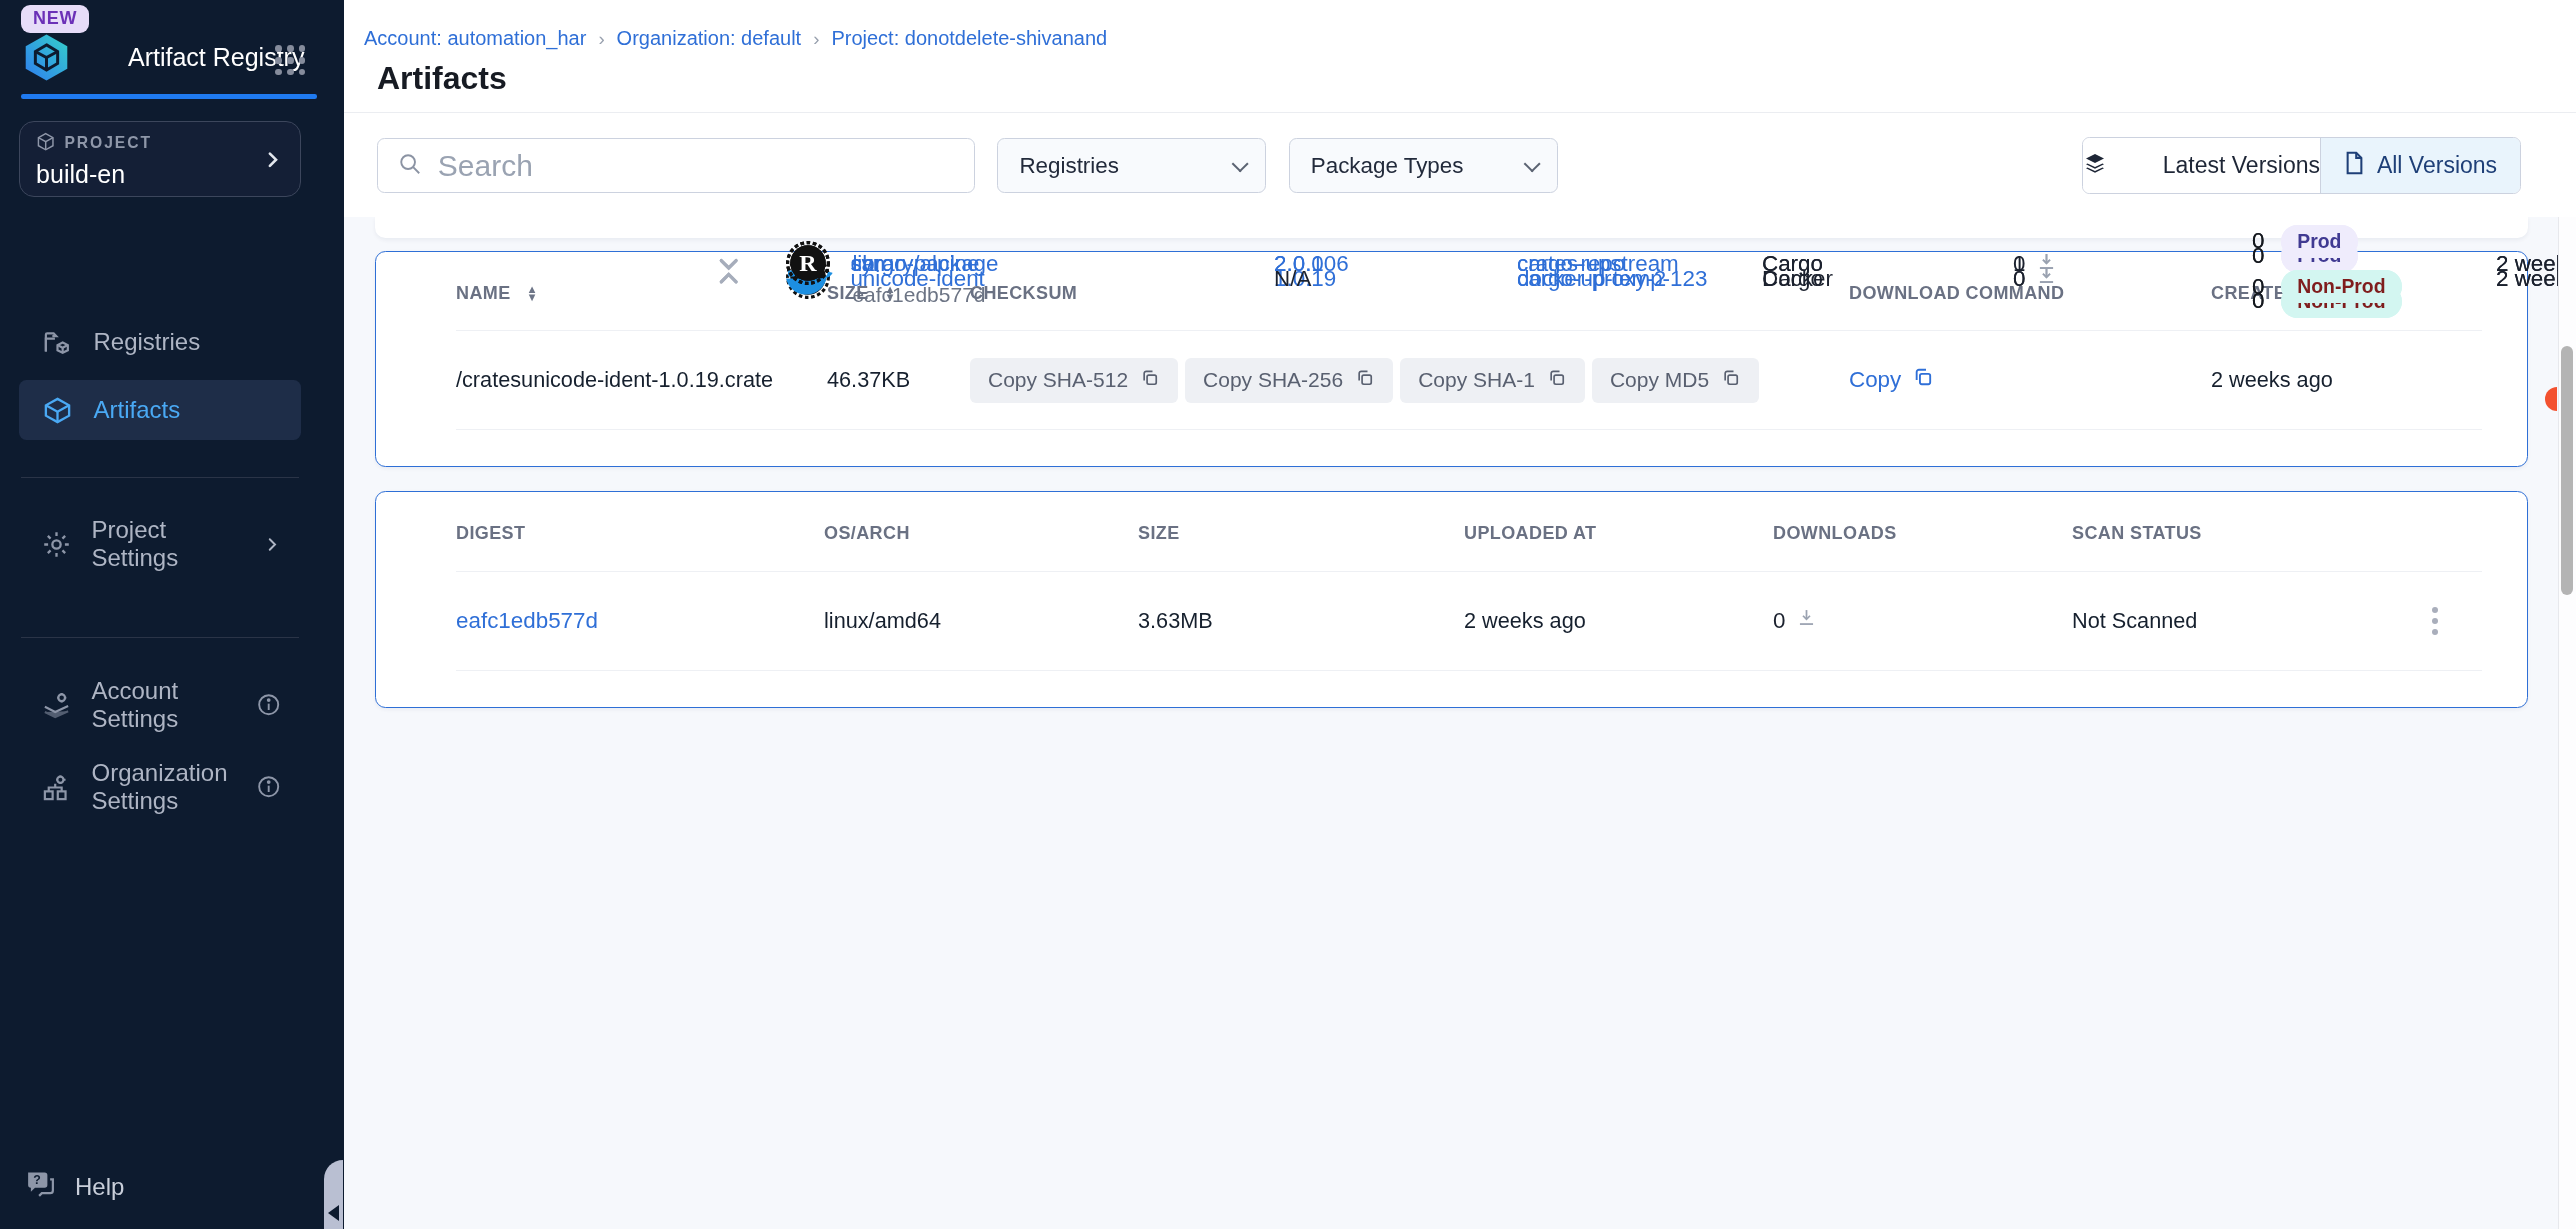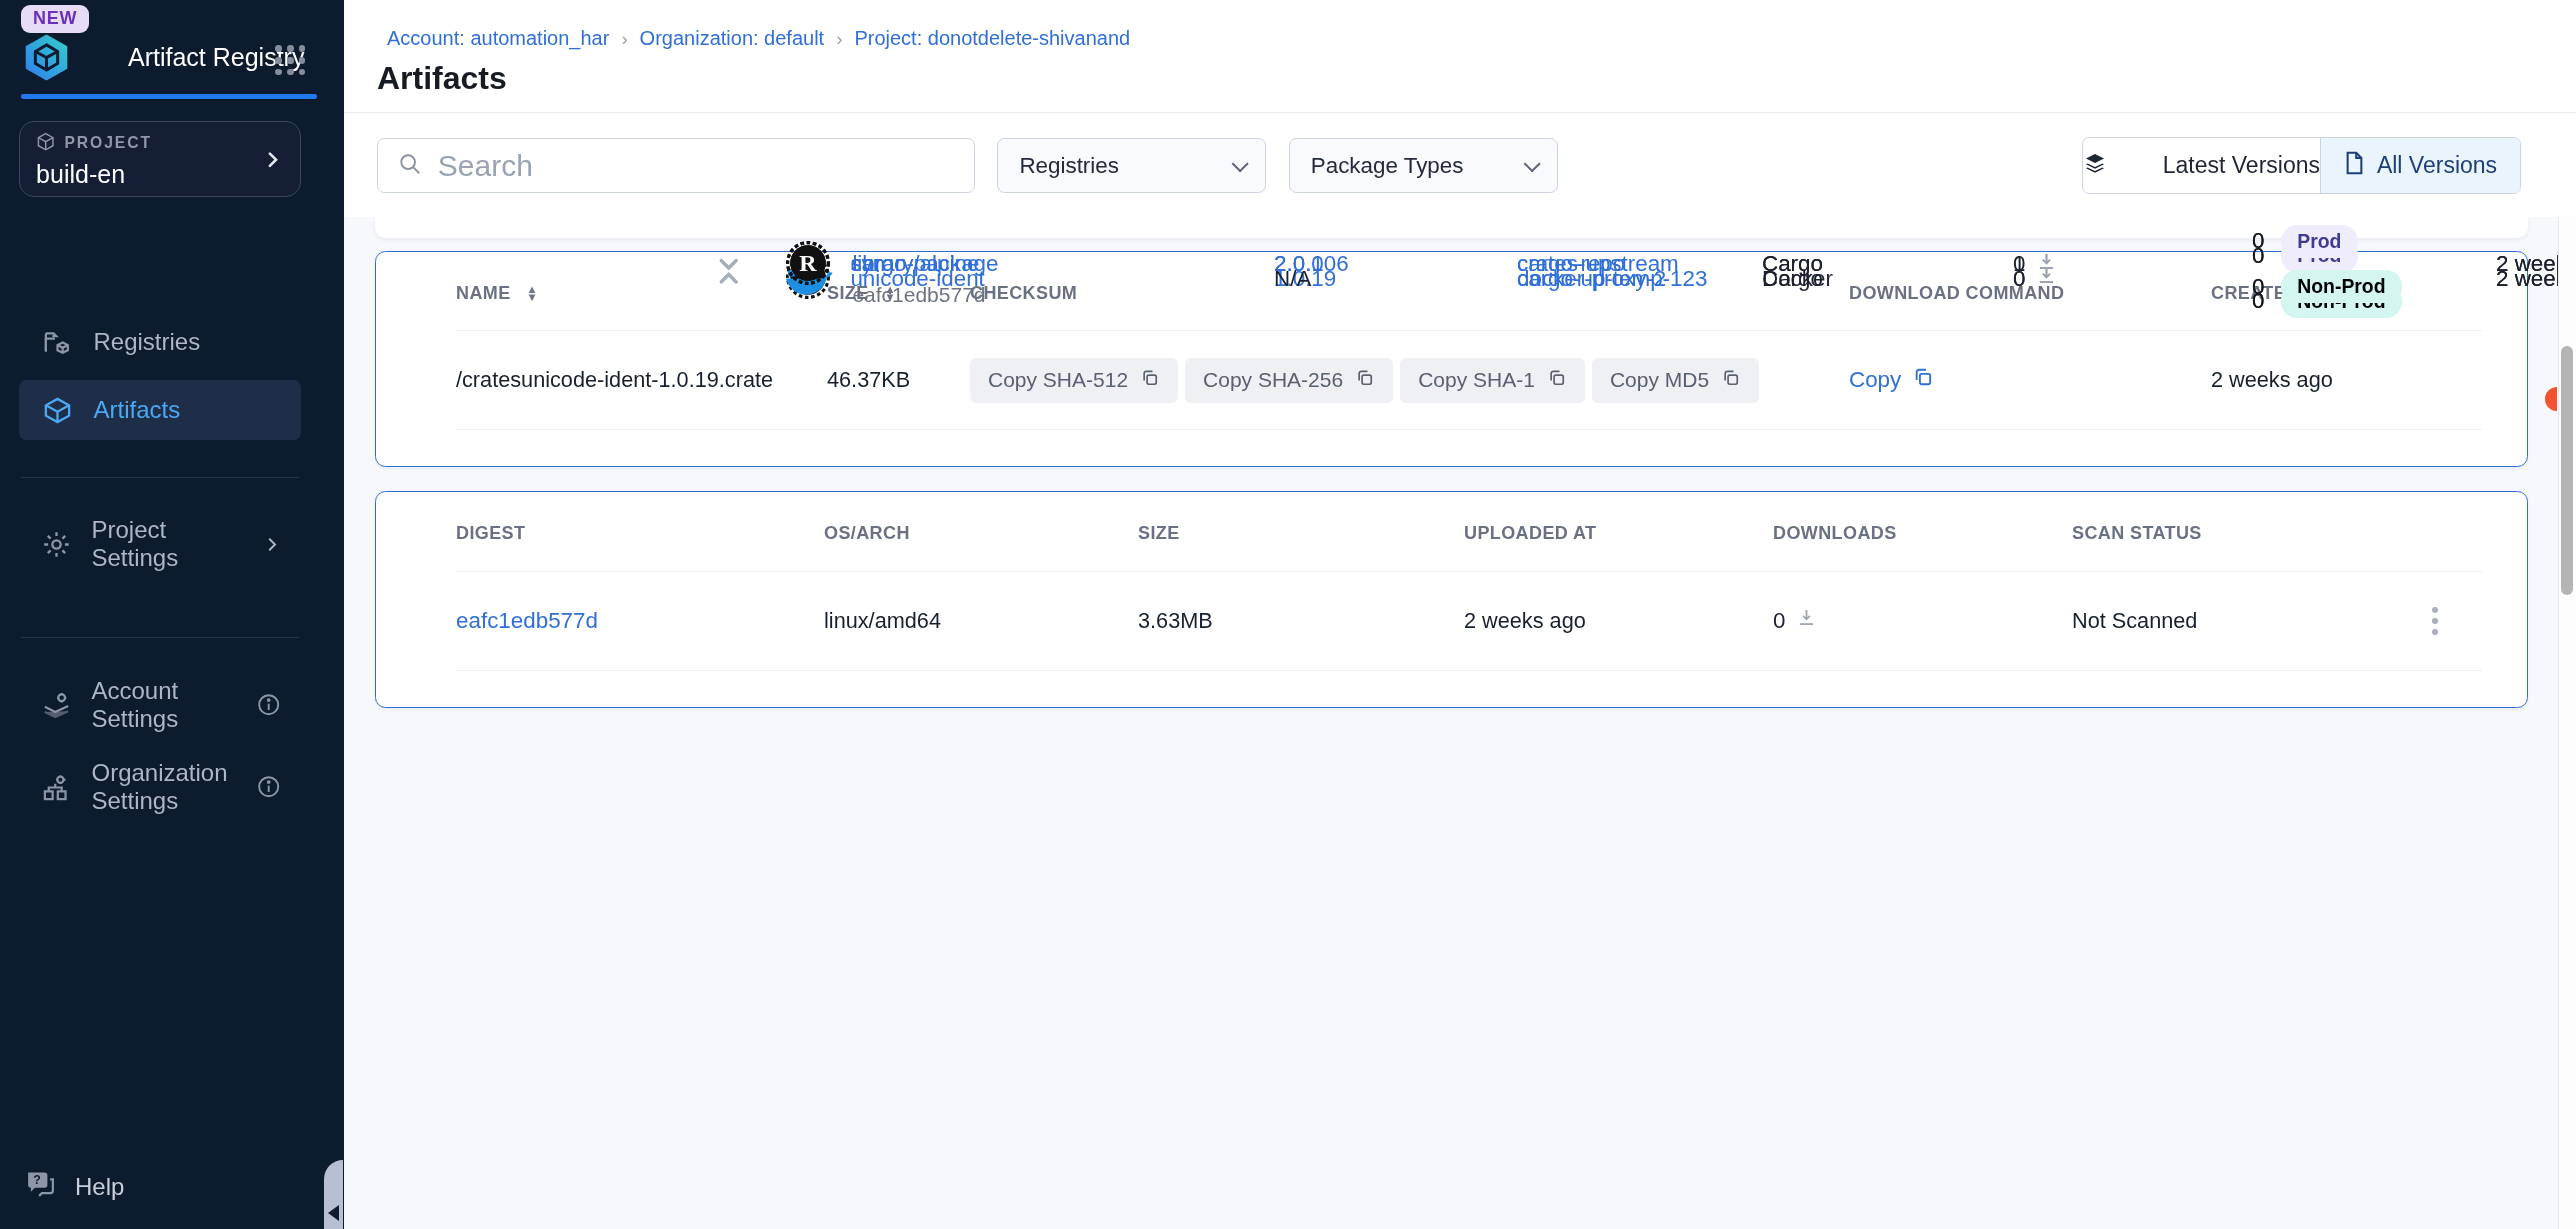--- a/index.html
+++ b/index.html
@@ -23,21 +23,21 @@
   .nav-item.active { background:#1e2d48; color:#4aa9f4; }
   .nav-right { margin-left:auto; margin-right:19.4px; display:flex; align-items:center; }
   .side-div { position:absolute; left:21px; width:278px; height:0.7px; background:#2a3447; }
   .help-item { position:absolute; left:24px; top:1167px; display:flex; align-items:center; gap:18px; font-size:24px; color:#c9cfda; }
   .collapse-handle { position:absolute; left:324px; top:1160px; width:19.4px; height:105px; background:#b9bfd2; border-radius:19.4px 0 0 19.4px; display:flex; align-items:center; justify-content:center; }
   .collapse-tri { width:0; height:0; border-top:8.2px solid transparent; border-bottom:8.2px solid transparent; border-right:11.2px solid #0d1b2f; }
 
   
   .main { position:absolute; left:344px; right:0; top:0; bottom:0; }
   .main-top { position:absolute; top:0; left:0; right:0; height:217px; background:#fff; }
-  .crumbs { position:absolute; top:27px; left:43px; font-size:20px; display:flex; align-items:center; gap:12px; }
+  .crumbs { position:absolute; top:27px; left:20px; font-size:20px; display:flex; align-items:center; gap:12px; }
   .crumb { color:#2f6fd7; cursor:pointer; }
   .crumb-sep { color:#98a0ae; font-size:18.7px; }
   .page-title { position:absolute; top:60px; left:33px; font-size:32px; font-weight:700; color:#171b23; }
   .title-div { position:absolute; top:112px; left:0; right:0; height:0.7px; background:#ebedf1; }
   .filter-bar { position:absolute; top:114px; left:0; right:0; height:103px; display:flex; align-items:center; padding:0 55px 0 33px; background:#fff; }
   .search-box { width:598px; height:55px; border:1.5px solid #ccd2df; border-radius:7.5px; background:#fff; display:flex; align-items:center; gap:15px; padding:0 19.4px; }
   .search-box input { border:none; outline:none; font-size:30px; color:#1c2333; width:100%; font-family:inherit; background:transparent; }
   .search-box input::placeholder { color:#9aa3b2; }
   .dropdown { width:269px; height:55px; margin-left:22.4px; border:1.5px solid #ccd2df; border-radius:7.5px; background:#f8fafd; display:flex; align-items:center; justify-content:space-between; padding:0 21px; font-size:22.4px; color:#222a3b; cursor:pointer; }
   .chev-down { width:12px; height:12px; border-right:2.2px solid #5b6372; border-bottom:2.2px solid #5b6372; transform:rotate(45deg) translateY(-3px); }
@@ -61,21 +61,21 @@
   .name-cell { display:flex; align-items:center; gap:19.4px; padding-left:15px; }
   .name-lines { display:flex; flex-direction:column; gap:6px; }
   .blue-link { color:#2f6fd7; font-size:22.4px; cursor:pointer; text-decoration:none; }
   .sub-text { color:#6c7484; font-size:21px; }
   .plain { color:#1b212e; font-size:22.4px; }
   .dl-cell { display:flex; align-items:center; gap:10.5px; font-size:22.4px; color:#1b212e; }
   .deploy-cell { display:flex; flex-direction:column; gap:12px; }
   .badge-line { display:flex; align-items:center; gap:16.4px; font-size:22.4px; color:#15191f; }
   .badge { font-size:19.4px; font-weight:700; padding:5.2px 16.4px; border-radius:18px; }
   .badge.prod { background:#efecfc; color:#403a92; }
-  .badge.nonprod { background:#d3f6f1; color:#000000; }
+  .badge.nonprod { background:#d3f6f1; color:#7f1d1d; }
   .kebab { display:flex; flex-direction:column; gap:5.2px; margin-left:10.5px; cursor:pointer; padding:6px; }
   .kebab span { width:6px; height:6px; border-radius:50%; background:#a9aebb; }
 
   .sub-table { margin:4.5px 45px 0 80px; padding-bottom:36px; }
   .ft-grid { display:grid; grid-template-columns:371px 143px 879px 362px 1fr; align-items:center; }
   .mt-grid { display:grid; grid-template-columns:368px 314px 326px 309px 299px 1fr 67px; align-items:center; }
   .st-header { height:75px; border-bottom:1.5px solid #eef0f4; }
   .st-row { height:99px; border-bottom:1.5px solid #eef0f4; }
   .col-h { display:flex; align-items:center; gap:16px; font-size:18px; font-weight:700; color:#6a7183; letter-spacing:0.4px; }
   .sort-pair { display:inline-flex; flex-direction:column; font-size:11.2px; line-height:0.72; color:#6d7587; cursor:pointer; }

